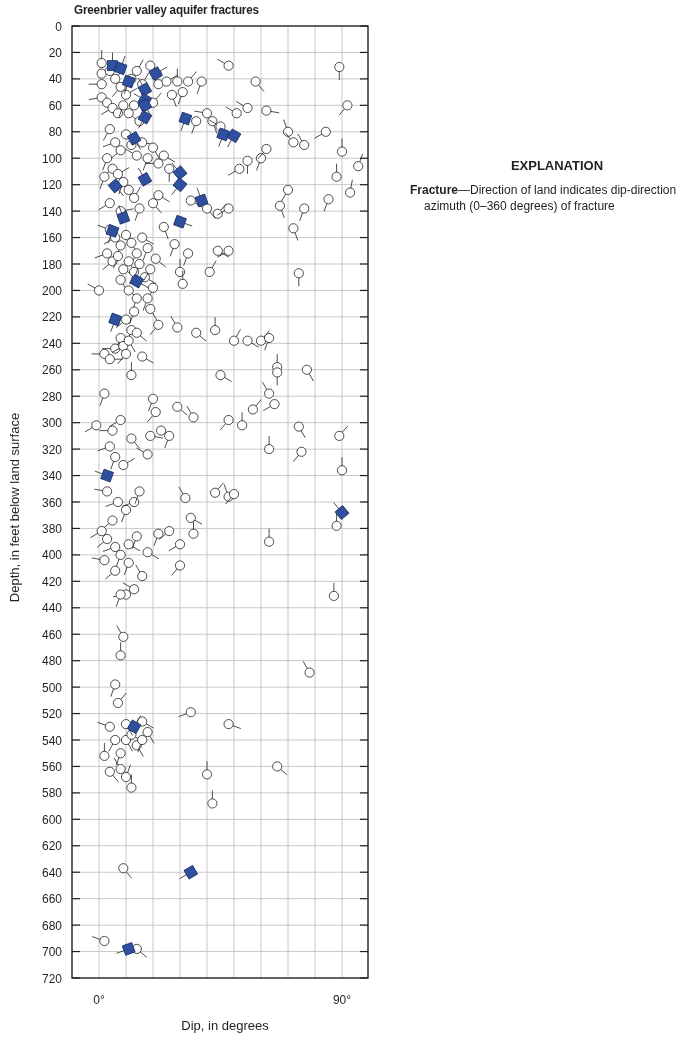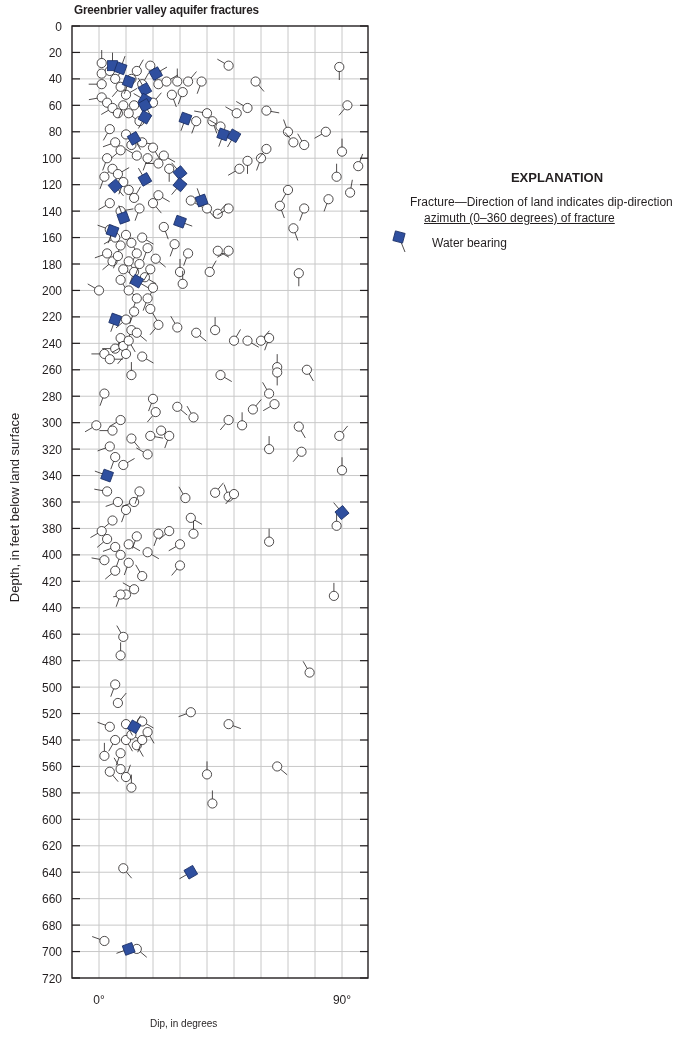--- a/index.html
+++ b/index.html
@@ -1,25 +1,25 @@
 <!DOCTYPE html>
 <html><head>
 <meta charset="utf-8">
 <style>
   html,body{margin:0;padding:0;background:#fff;}
   body{width:693px;height:1038px;position:relative;overflow:hidden;font-family:"Liberation Sans",sans-serif;color:#231f20;}
   .title{position:absolute;left:74px;top:2px;font-weight:bold;font-size:13px;letter-spacing:-0.2px;transform:scaleX(0.9);transform-origin:left;}
   #chart{position:absolute;left:0;top:0;}
   .ylabel{position:absolute;left:-86px;top:500px;width:200px;text-align:center;transform:rotate(-90deg);font-size:13px;transform-origin:center;}
-  .xlabel{position:absolute;left:150px;top:1018px;width:150px;font-size:10px;}
-  .legend{position:absolute;left:392px;top:158px;width:300px;font-size:12px;margin-top:12px;}
+  .xlabel{position:absolute;left:150px;top:1018px;width:150px;text-align:center;font-size:13px;}
+  .legend{position:absolute;left:392px;top:158px;width:300px;font-size:12px;}
   .legend .head{font-weight:bold;text-align:center;width:230px;margin-left:50px;font-size:13px;}
   .legend .desc{margin-top:9px;margin-left:18px;line-height:16px;}
-  .legend .desc b{font-weight:normal;}
-  .legend .desc .l2{padding-left:14px;display:block;text-decoration:underline;}
+  .legend .desc b{font-weight:bold;}
+  .legend .desc .l2{padding-left:14px;display:block;}
   .legend .item{position:relative;height:27px;margin-top:4px;}
   .legend .item span{position:absolute;left:40px;top:6px;}
   .legend .item svg{position:absolute;left:0;top:0;}
 </style>
 </head>
 <body>
 
 <div class="title">Greenbrier valley aquifer fractures</div>
 
 <svg id="chart" width="693" height="1038" xmlns="http://www.w3.org/2000/svg">
@@ -1216,20 +1216,13 @@
 
 <div class="ylabel">Depth, in feet below land surface</div>
 <div class="xlabel">Dip, in degrees</div>
 
 <div class="legend">
   <div class="head">EXPLANATION</div>
   <div class="desc">
     <b>Fracture</b><span>—Direction of land indicates dip-direction</span>
     <span class="l2">azimuth (0–360 degrees) of fracture</span>
   </div>
-  <div class="item">
-    <svg width="30" height="30">
-      <line x1="7" y1="7" x2="13" y2="22" stroke="#231f20" stroke-width="0.8"></line>
-      <rect x="2" y="2" width="10" height="10" fill="#2f4f9f" stroke="#1b2f66" stroke-width="0.8" transform="rotate(15 7 7)"></rect>
-    </svg>
-    <span>Water bearing</span>
-  </div>
 </div>
 
 </body></html>

